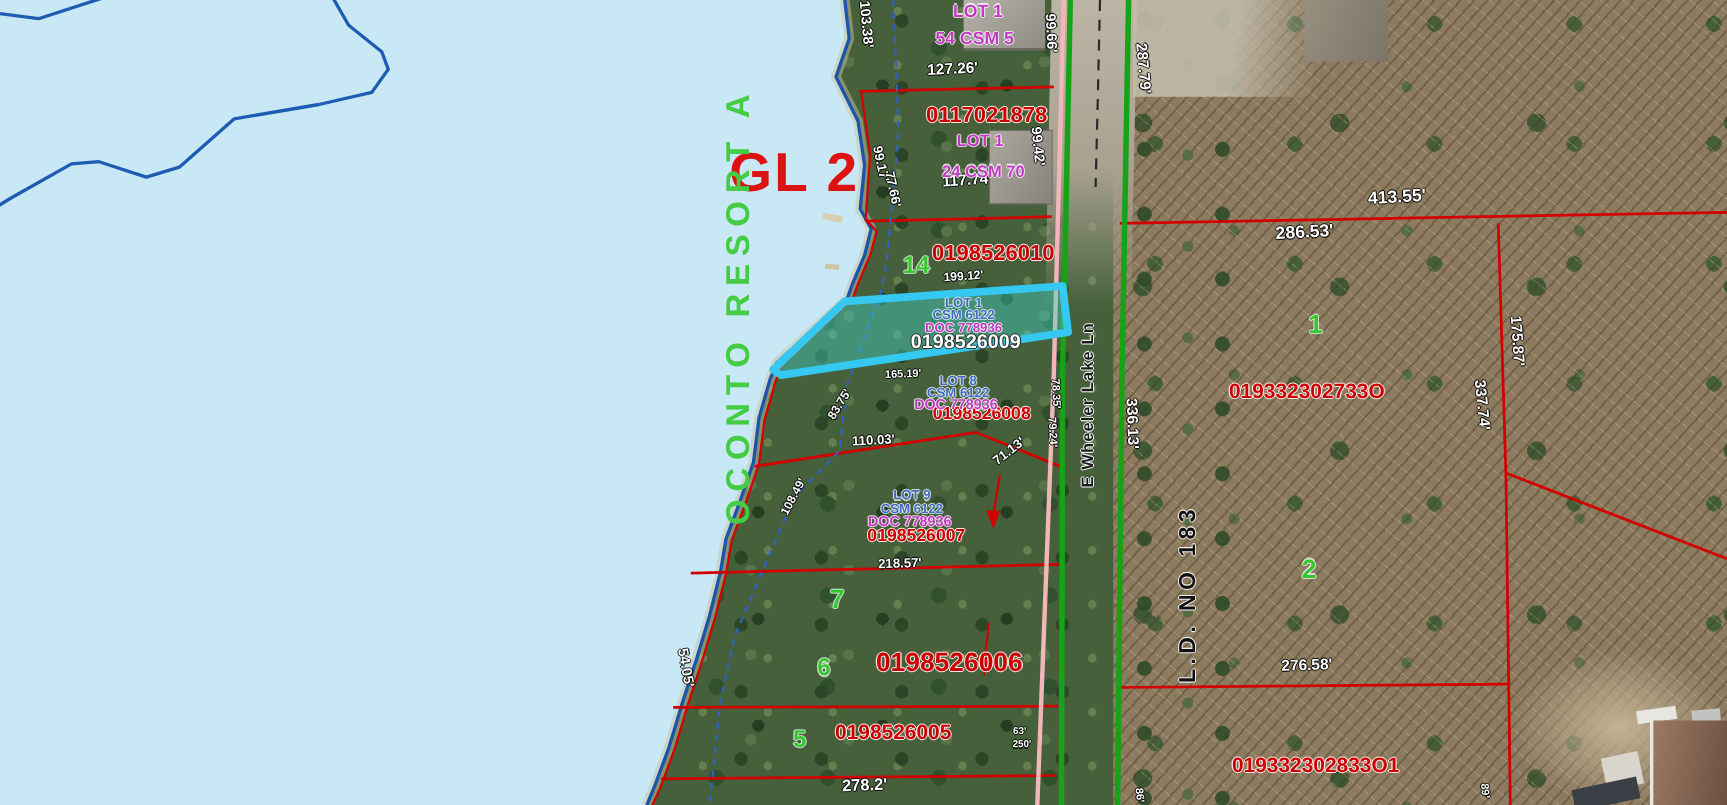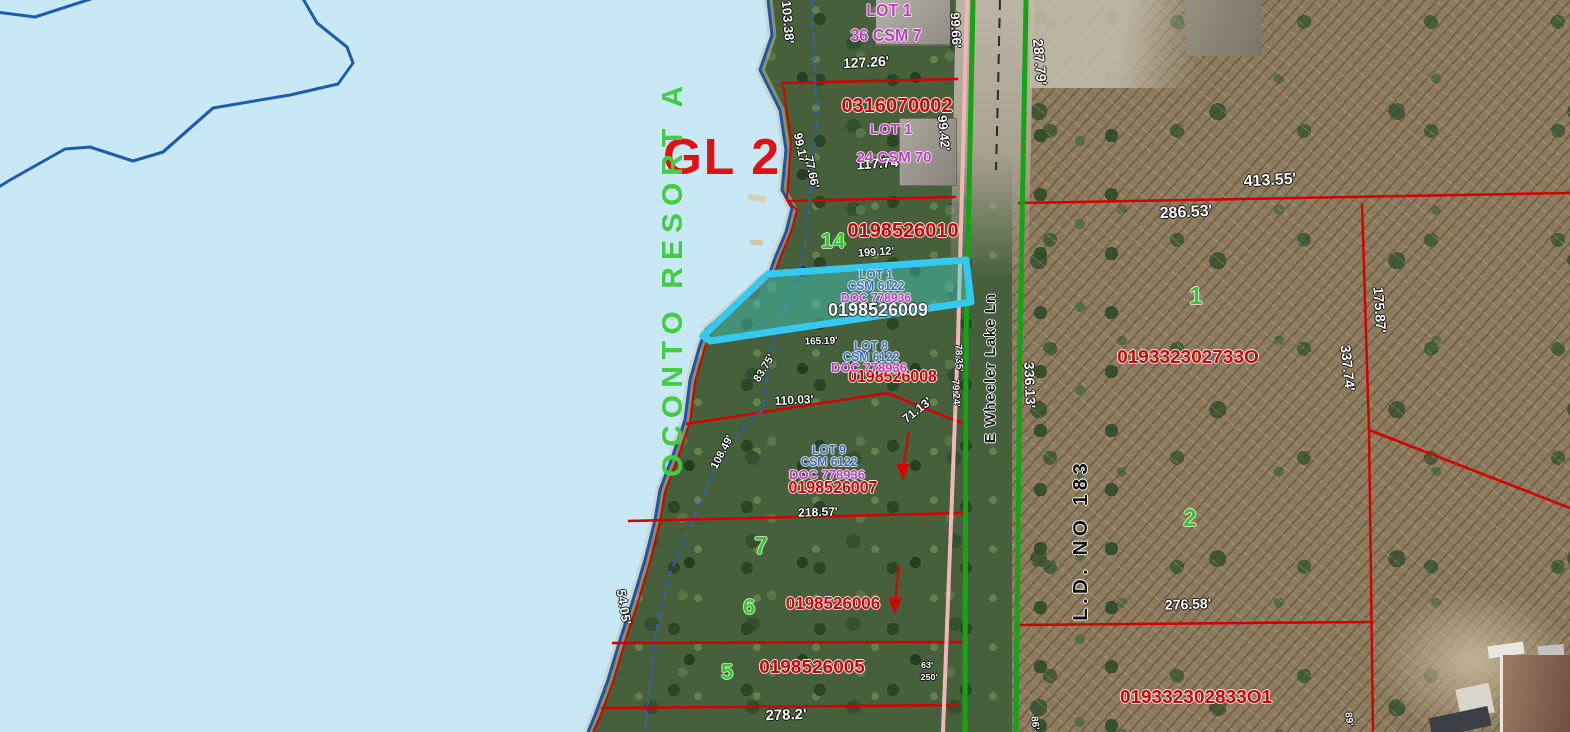--- a/index.html
+++ b/index.html
@@ -189,31 +189,31 @@
       <span class="lbl dim" style="left: 1270px; top: 180px; font-size: 16px; transform: translate(-50%, -50%) rotate(-3deg);">413.55'</span>
       <span class="lbl dim" style="left: 1186px; top: 212px; font-size: 16px; transform: translate(-50%, -50%) rotate(-3deg);">286.53'</span>
       <span class="lbl dim" style="left: 1030px; top: 385px; font-size: 14px; transform: translate(-50%, -50%) rotate(88deg);">336.13'</span>
       <span class="lbl dim" style="left: 1348px; top: 368px; font-size: 14px; transform: translate(-50%, -50%) rotate(84deg);">337.74'</span>
       <span class="lbl dim" style="left: 1380px; top: 310px; font-size: 14px; transform: translate(-50%, -50%) rotate(86deg);">175.87'</span>
       <span class="lbl dim" style="left: 1188px; top: 604px; font-size: 14px; transform: translate(-50%, -50%) rotate(-2deg);">276.58'</span>
       <span class="lbl dim" style="left: 927px; top: 665px; font-size: 9px; transform: translate(-50%, -50%) rotate(0deg);">63'</span>
       <span class="lbl dim" style="left: 929px; top: 677px; font-size: 9px; transform: translate(-50%, -50%) rotate(0deg);">250'</span>
       <span class="lbl dim" style="left: 1035px; top: 723px; font-size: 10px; transform: translate(-50%, -50%) rotate(84deg);">86'</span>
       <span class="lbl dim" style="left: 1349px; top: 719px; font-size: 10px; transform: translate(-50%, -50%) rotate(84deg);">89'</span>
-      <span class="lbl pid" style="left: 897px; top: 105px; font-size: 20px; transform: translate(-50%, -50%) rotate(0deg);">0316070002</span>
+      <span class="lbl pid" style="left: 897px; top: 105px; font-size: 20px; transform: translate(-50%, -50%) rotate(0deg);">0117021878</span>
       <span class="lbl pid" style="left: 903px; top: 230px; font-size: 20px; transform: translate(-50%, -50%) rotate(0deg);">0198526010</span>
       <span class="lbl pid" style="left: 875px; top: 377px; font-size: 16px; transform: translate(-50%, -50%) rotate(0deg); padding-left: 35px;">0198526008</span>
       <span class="lbl pid" style="left: 833px; top: 488px; font-size: 16px; transform: translate(-50%, -50%) rotate(0deg);">0198526007</span>
-      <span class="lbl pid" style="left: 833px; top: 603px; font-size: 17px; transform: translate(-50%, -50%) rotate(0deg); text-align: right;">0198526006</span>
+      <span class="lbl pid" style="left: 863px; top: 603px; font-size: 24px; transform: translate(-50%, -50%) rotate(0deg); text-align: right;">0198526006</span>
       <span class="lbl pid" style="left: 801px; top: 666px; font-size: 19px; transform: translate(-50%, -50%) rotate(0deg); padding-left: 22px;">0198526005</span>
       <span class="lbl pid" style="left: 1188px; top: 356px; font-size: 19px; transform: translate(-50%, -50%) rotate(0deg);">019332302733O</span>
       <span class="lbl pid" style="left: 1196px; top: 696px; font-size: 19px; transform: translate(-50%, -50%) rotate(0deg);">019332302833O1</span>
       <span class="lbl pidw" style="left: 878px; top: 310px; font-size: 18px; transform: translate(-50%, -50%) rotate(0deg);">0198526009</span>
       <span class="lbl mag" style="left: 889px; top: 11px; font-size: 16px; transform: translate(-50%, -50%) rotate(0deg);">LOT 1</span>
-      <span class="lbl mag" style="left: 886px; top: 36px; font-size: 16px; transform: translate(-50%, -50%) rotate(0deg);">36 CSM 7</span>
+      <span class="lbl mag" style="left: 886px; top: 36px; font-size: 16px; transform: translate(-50%, -50%) rotate(0deg);">54 CSM 5</span>
       <span class="lbl mag" style="left: 891px; top: 128px; font-size: 15px; transform: translate(-50%, -50%) rotate(0deg);">LOT 1</span>
       <span class="lbl mag" style="left: 894px; top: 156px; font-size: 15px; transform: translate(-50%, -50%) rotate(0deg);">24 CSM 70</span>
       <span class="lbl blu" style="left: 876px; top: 275px; font-size: 12px; transform: translate(-50%, -50%) rotate(0deg);">LOT 1</span>
       <span class="lbl blu" style="left: 876px; top: 286px; font-size: 12px; transform: translate(-50%, -50%) rotate(0deg);">CSM 6122</span>
       <span class="lbl mag" style="left: 876px; top: 298px; font-size: 12px; transform: translate(-50%, -50%) rotate(0deg);">DOC 778936</span>
       <span class="lbl blu" style="left: 871px; top: 346px; font-size: 12px; transform: translate(-50%, -50%) rotate(0deg);">LOT 8</span>
       <span class="lbl blu" style="left: 871px; top: 357px; font-size: 12px; transform: translate(-50%, -50%) rotate(0deg);">CSM 6122</span>
       <span class="lbl mag" style="left: 869px; top: 367px; font-size: 13px; transform: translate(-50%, -50%) rotate(0deg);">DOC 778936</span>
       <span class="lbl blu" style="left: 829px; top: 450px; font-size: 12px; transform: translate(-50%, -50%) rotate(0deg);">LOT 9</span>
       <span class="lbl blu" style="left: 829px; top: 462px; font-size: 12px; transform: translate(-50%, -50%) rotate(0deg);">CSM 6122</span>

